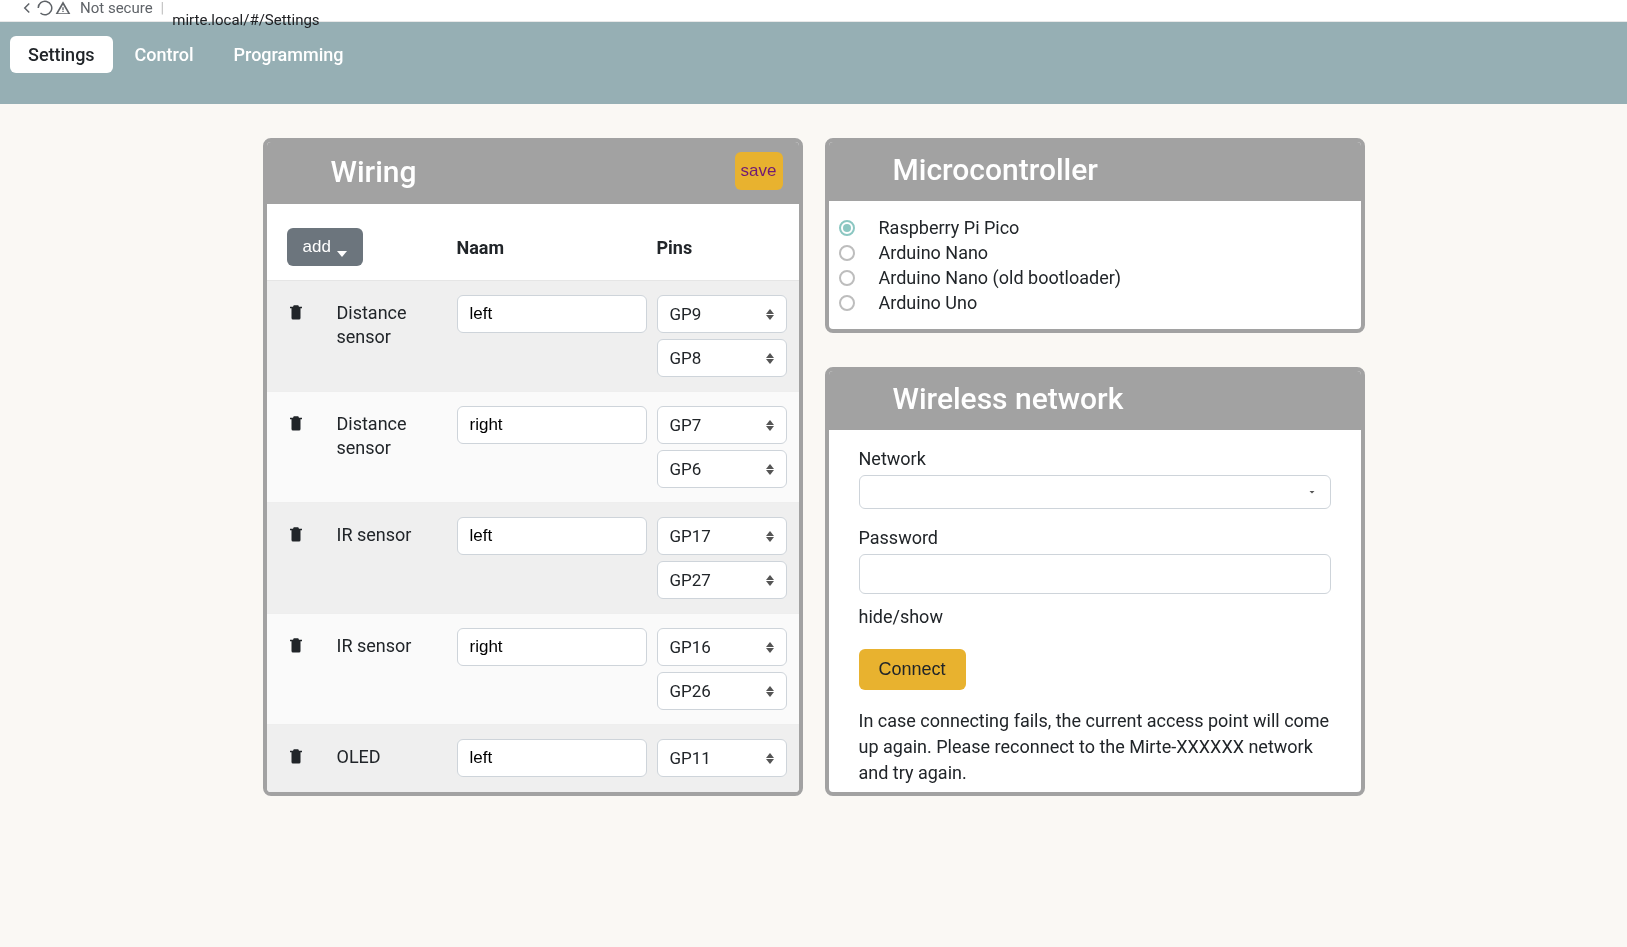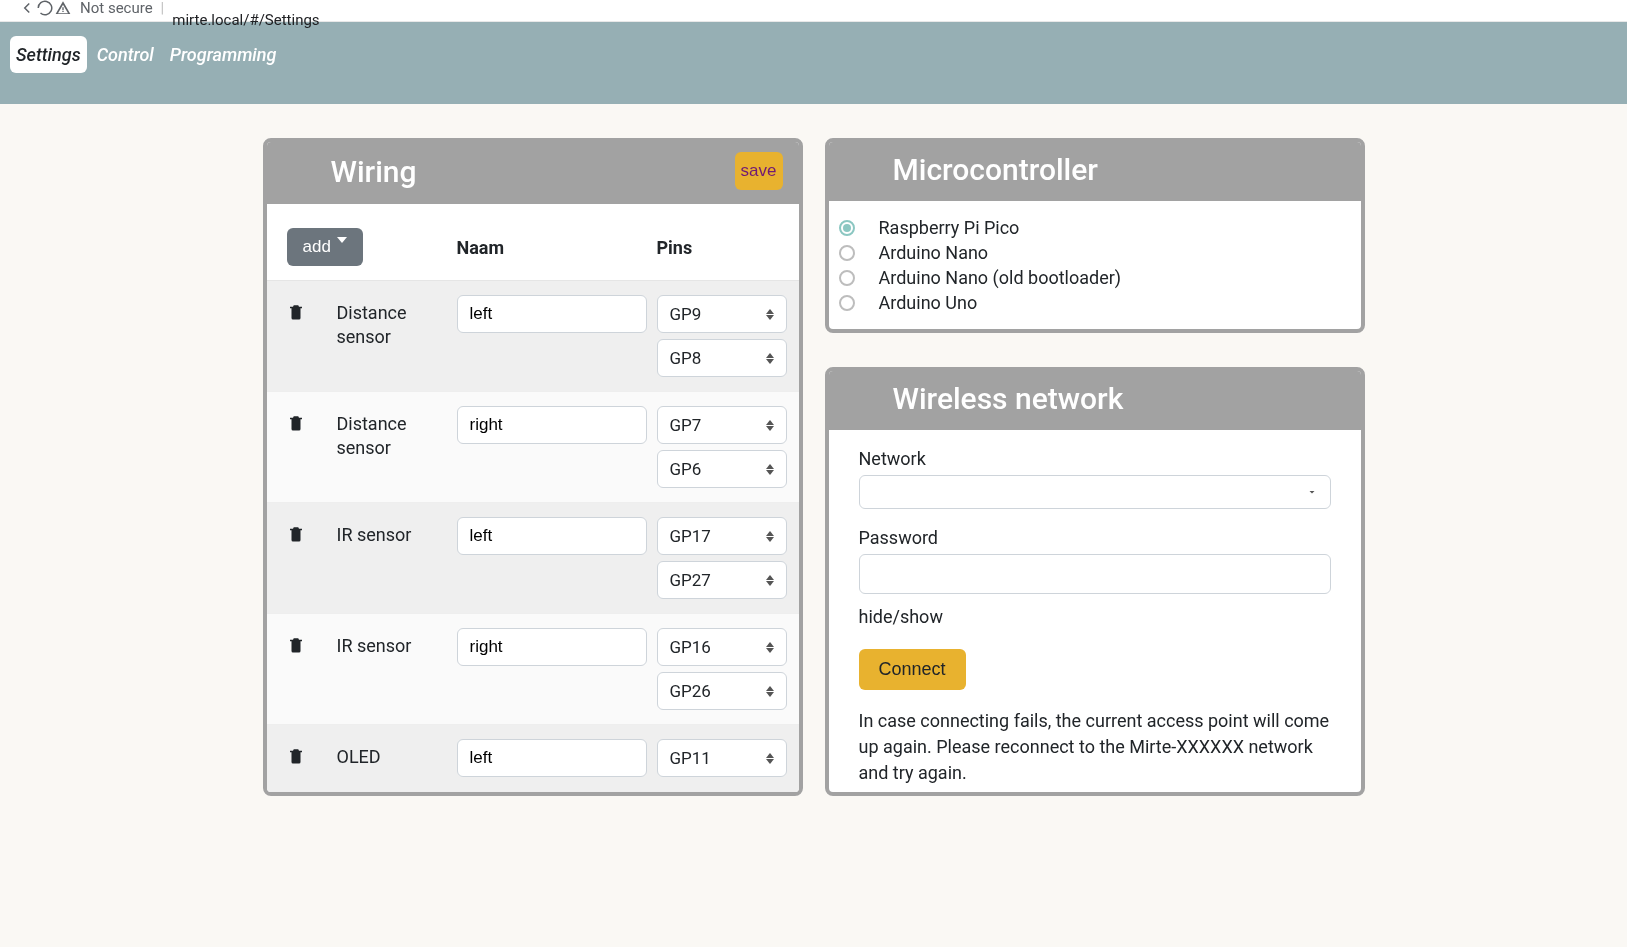--- a/index.html
+++ b/index.html
@@ -32,27 +32,26 @@
   
   .app-tabs {
     background: #96afb4;
     padding: 14px 10px;
     display:flex;
     gap:4px;
     min-height:82px;
     align-items:flex-start;
   }
   .app-tab {
-    padding: 8px 6px;
+    padding: 8px 18px;
     border-radius: 6px;
     font-size: 18px;
     font-weight: 500;
     color: #fff;
     cursor:pointer;
-    font-style:italic;
   }
   .app-tab.active {
     background:#fff;
     color:#212529;
   }
 
   
   .main {
     display:flex;
     justify-content:center;
@@ -107,21 +106,21 @@
     border-bottom: 1px solid #e5e5e5;
   }
   .btn-add {
     background:#6c757d;
     color:#fff;
     border:none;
     border-radius:6px;
     padding: 9px 16px;
     font-size:17px;
     display:inline-flex;
-    align-items:flex-start;
+    align-items:flex-end;
     gap:6px;
     cursor:pointer;
     width:fit-content;
   }
   .caret-down {
     width:0;height:0;
     border-left:5px solid transparent;
     border-right:5px solid transparent;
     border-top:6px solid #fff;
     display:inline-block;

